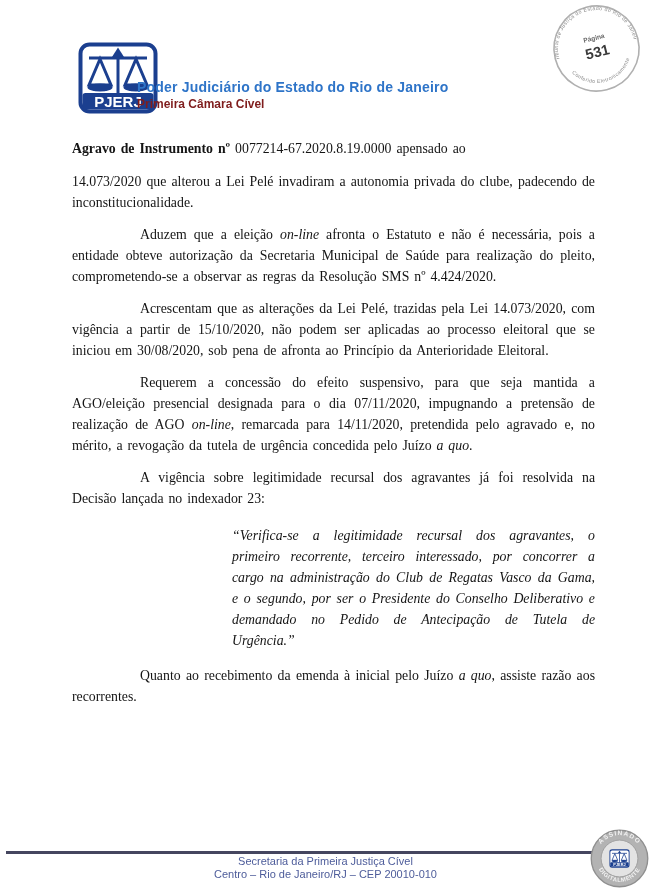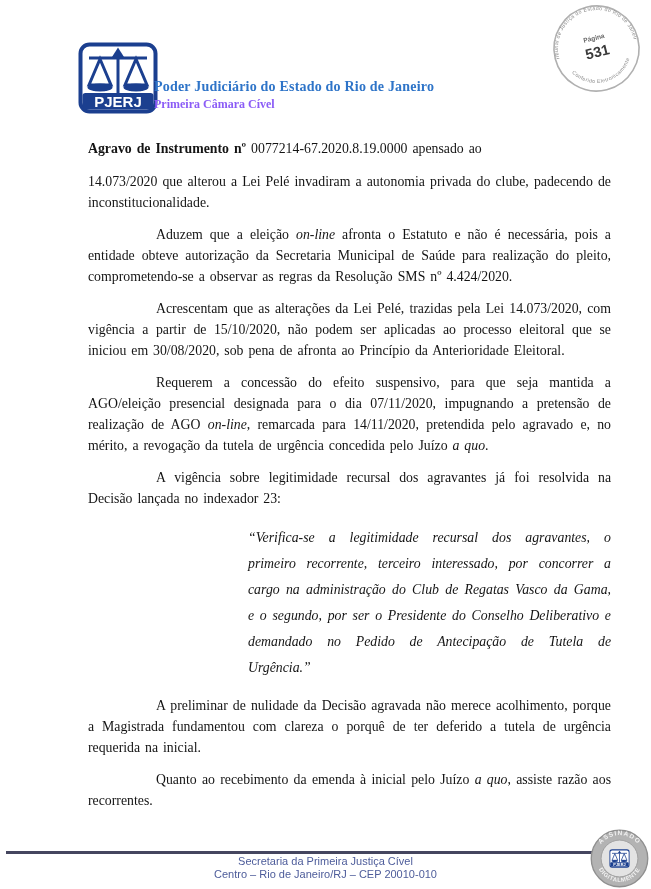--- a/index.html
+++ b/index.html
@@ -8,44 +8,44 @@
     position: relative;
     width: 651px;
     height: 889px;
     background: #ffffff;
     font-family: "Liberation Serif", serif;
     overflow: hidden;
   }
 
   
   .header-logo { position: absolute; left: 78px; top: 42px; width: 80px; height: 72px; }
-  .header-text { position: absolute; left: 154px; top: 79px; font-family: Liberation Serif, serif; }
+  .header-text { position: absolute; left: 137px; top: 79px; font-family: Liberation Sans, sans-serif; }
   .org-line1 { font-size: 14px; font-weight: bold; color: #2e74c8; letter-spacing: 0.2px; }
-  .org-line2 { font-size: 12px; font-weight: bold; color: #8b5cf6; margin-top: 2px; }
+  .org-line2 { font-size: 12px; font-weight: bold; color: #7f1d1d; margin-top: 2px; }
 
   
   .page-stamp { position: absolute; left: 550px; top: 2px; width: 93px; height: 93px; transform: rotate(-14deg); }
 
   
   .content {
     position: absolute;
-    left: 88px; top: 138px; width: 523px;
+    left: 72px; top: 138px; width: 523px;
     color: #141414;
     font-size: 13.8px;
     line-height: 21px;
     text-align: justify;
     word-spacing: 1.5px;
   }
   .case-header { margin-bottom: 12px; }
   .case-line { white-space: nowrap; }
   .para { margin: 9px 0 11px 0; text-indent: 68px; }
   .para.first { text-indent: 0; }
   .quote {
     margin: 16px 0 14px 160px;
-    line-height: 26px;
+    line-height: 21px;
     text-align: justify;
     word-spacing: 2px;
   }
   .it { font-style: italic; }
   .bd { font-weight: bold; }
 
   
   .footer-line { position: absolute; left: 6px; top: 851px; width: 589px; height: 3px; background: #45465f; }
   .footer {
     position: absolute; left: 0; top: 855px; width: 651px;
@@ -108,21 +108,20 @@
     <div class="case-header">
       <div class="case-line"><span class="bd">Agravo de Instrumento nº </span><span>0077214-67.2020.8.19.0000 apensado ao</span></div>
     </div>
 
     <p class="para first"><span>14.073/2020 que alterou a Lei Pelé invadiram a autonomia privada do clube, padecendo de inconstitucionalidade.</span></p>
     <p class="para"><span>Aduzem que a eleição </span><span class="it">on-line</span><span> afronta o Estatuto e não é necessária, pois a entidade obteve autorização da Secretaria Municipal de Saúde para realização do pleito, comprometendo-se a observar as regras da Resolução SMS nº 4.424/2020.</span></p>
     <p class="para"><span>Acrescentam que as alterações da Lei Pelé, trazidas pela Lei 14.073/2020, com vigência a partir de 15/10/2020, não podem ser aplicadas ao processo eleitoral que se iniciou em 30/08/2020, sob pena de afronta ao Princípio da Anterioridade Eleitoral.</span></p>
     <p class="para"><span>Requerem a concessão do efeito suspensivo, para que seja mantida a AGO/eleição presencial designada para o dia 07/11/2020, impugnando a pretensão de realização de AGO </span><span class="it">on-line</span><span>, remarcada para 14/11/2020, pretendida pelo agravado e, no mérito, a revogação da tutela de urgência concedida pelo Juízo </span><span class="it">a quo</span><span>.</span></p>
     <p class="para"><span>A vigência sobre legitimidade recursal dos agravantes já foi resolvida na Decisão lançada no indexador 23:</span></p>
     <div class="quote"><span class="it">“Verifica-se a legitimidade recursal dos agravantes, o primeiro recorrente, terceiro interessado, por concorrer a cargo na administração do Club de Regatas Vasco da Gama, e o segundo, por ser o Presidente do Conselho Deliberativo e demandado no Pedido de Antecipação de Tutela de Urgência.”</span></div>
-    <p class="para"><span>A preliminar de nulidade da Decisão agravada não merece acolhimento, porque a Magistrada fundamentou com clareza o porquê de ter deferido a tutela de urgência requerida na inicial.</span></p>
     <p class="para"><span>Quanto ao recebimento da emenda à inicial pelo Juízo </span><span class="it">a quo</span><span>, assiste razão aos recorrentes.</span></p>
   </div>
 
   <div class="footer-line"></div>
   <div class="footer">
     <div>Secretaria da Primeira Justiça Cível</div>
     <div>Centro – Rio de Janeiro/RJ – CEP 20010-010</div>
   </div>
 
   <svg class="signature-seal" viewBox="0 0 68 68" xmlns="http://www.w3.org/2000/svg" xmlns:xlink="http://www.w3.org/1999/xlink">

